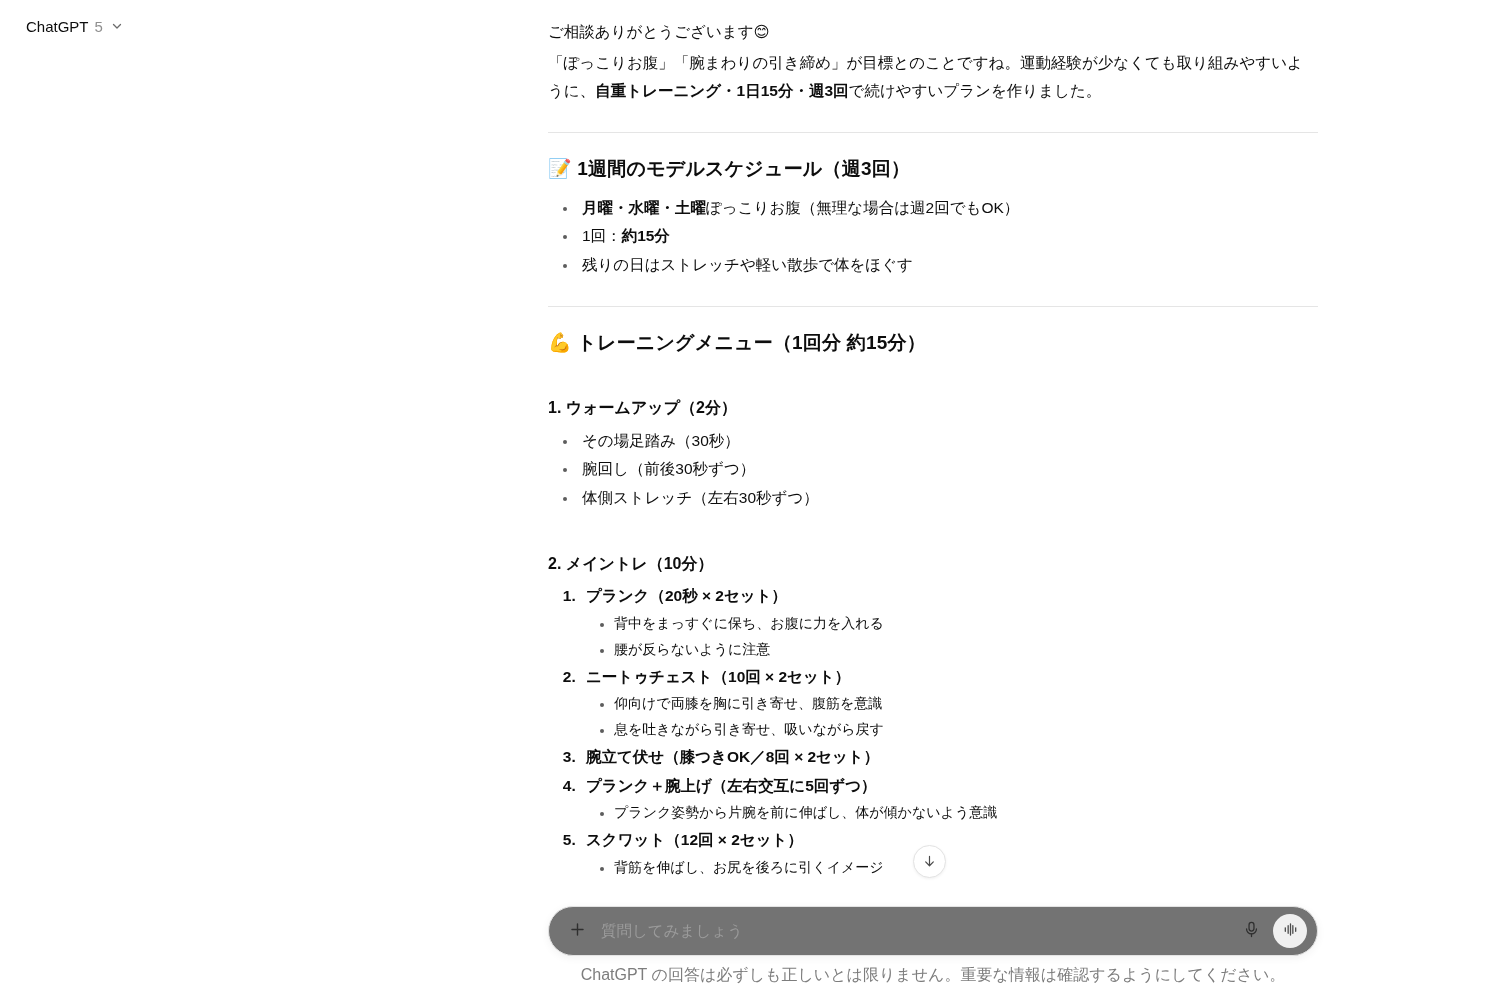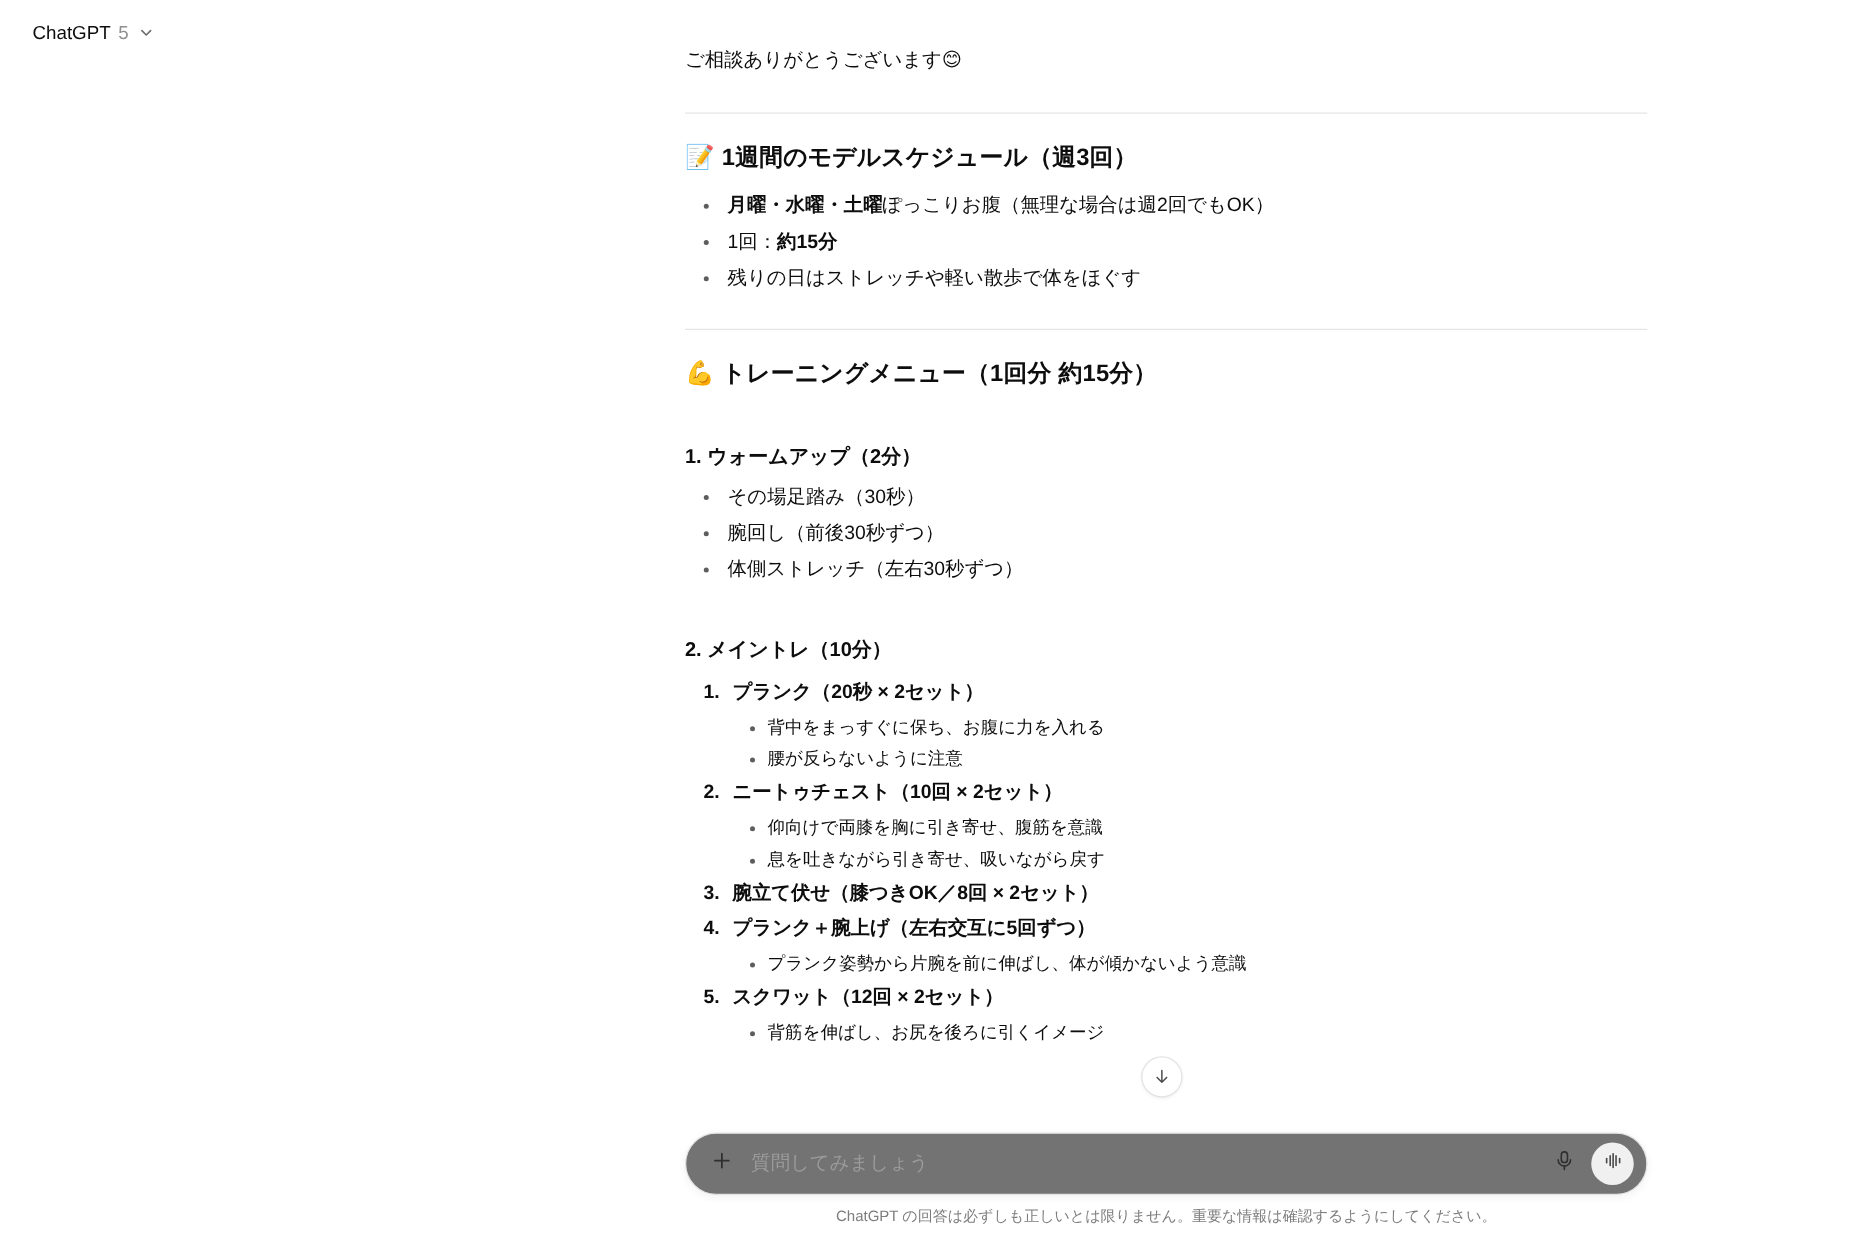--- a/index.html
+++ b/index.html
@@ -24,21 +24,21 @@
     font-size: 15px; color: #0d0d0d; cursor: pointer;
     padding: 4px 8px; border-radius: 8px;
   }
   .model-switcher .model-name { font-weight: 400; }
   .model-switcher .model-ver { color: #8f8f8f; font-weight: 400; }
   .chev { width: 12px; height: 12px; display: inline-block; margin-left: 2px; }
   .chev svg { display: block; }
 
   
   .conversation {
-    position: absolute; top: 17px; left: 548px; width: 770px;
+    position: absolute; top: 0; left: 548px; width: 770px;
     height: 924px; overflow: hidden;
   }
   .msg {
     font-size: 15.5px;
     line-height: 1.85;
     color: #0d0d0d;
     padding-top: 18px;
   }
   .msg p { margin: 0 0 4px 0; }
   .para-1 { margin-bottom: 2px !important; }
@@ -114,21 +114,21 @@
   }
   .voice-btn {
     width: 34px; height: 34px; border-radius: 50%;
     background: #f0f0f0; margin-left: 6px;
     display: flex; align-items: center; justify-content: center;
     cursor: pointer; flex: 0 0 auto; color: #4a4a4a;
   }
 
   .disclaimer {
     position: absolute; left: 548px; top: 965px; width: 770px;
-    text-align: center; font-size: 12px; color: #7d7d7d;
+    text-align: center; font-size: 16px; color: #7d7d7d;
   }
 </style>
 </head>
 <body>
 
 <div class="app">
 
   <div class="topbar">
     <div class="model-switcher">
       <span class="model-name">ChatGPT</span>
@@ -138,20 +138,21 @@
           <path d="M2.5 4.5 L6 8 L9.5 4.5" fill="none" stroke="#6b6b6b" stroke-width="1.3" stroke-linecap="round" stroke-linejoin="round"></path>
         </svg>
       </span>
     </div>
   </div>
 
   <div class="conversation">
     <div class="msg">
 
       <p class="para-1">ご相談ありがとうございます😊</p>
+      <p><span>「ぽっこりお腹」「腕まわりの引き締め」が目標とのことですね。運動経験が少なくても取り組みやすいように、</span><strong>自重トレーニング・1日15分・週3回</strong><span>で続けやすいプランを作りました。</span></p>
 
       <hr class="sep">
 
       <h2 class="section">📝 1週間のモデルスケジュール（週3回）</h2>
       <ul class="bullets">
         <li><strong>月曜・水曜・土曜</strong><span>ぽっこりお腹（無理な場合は週2回でもOK）</span></li>
         <li><span>1回：</span><strong>約15分</strong></li>
         <li><span>残りの日はストレッチや軽い散歩で体をほぐす</span></li>
       </ul>
 

